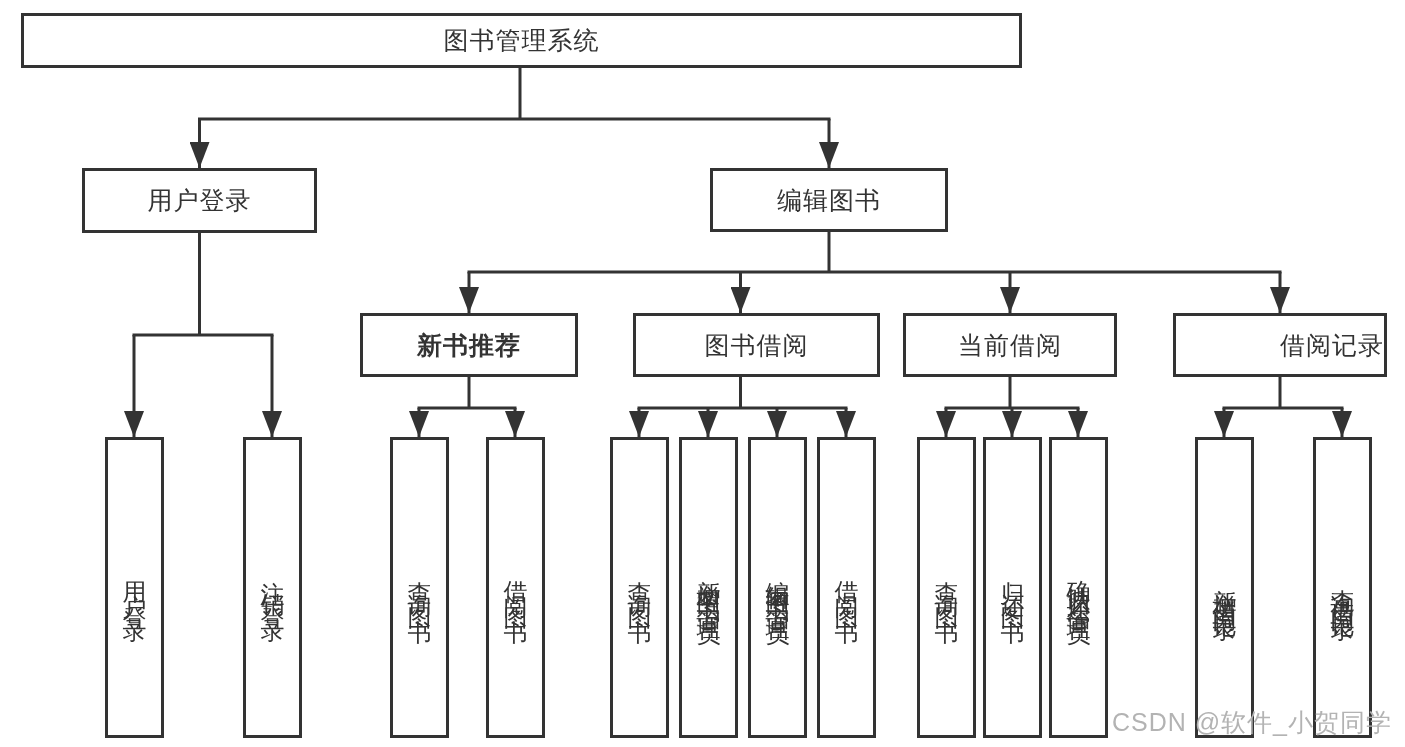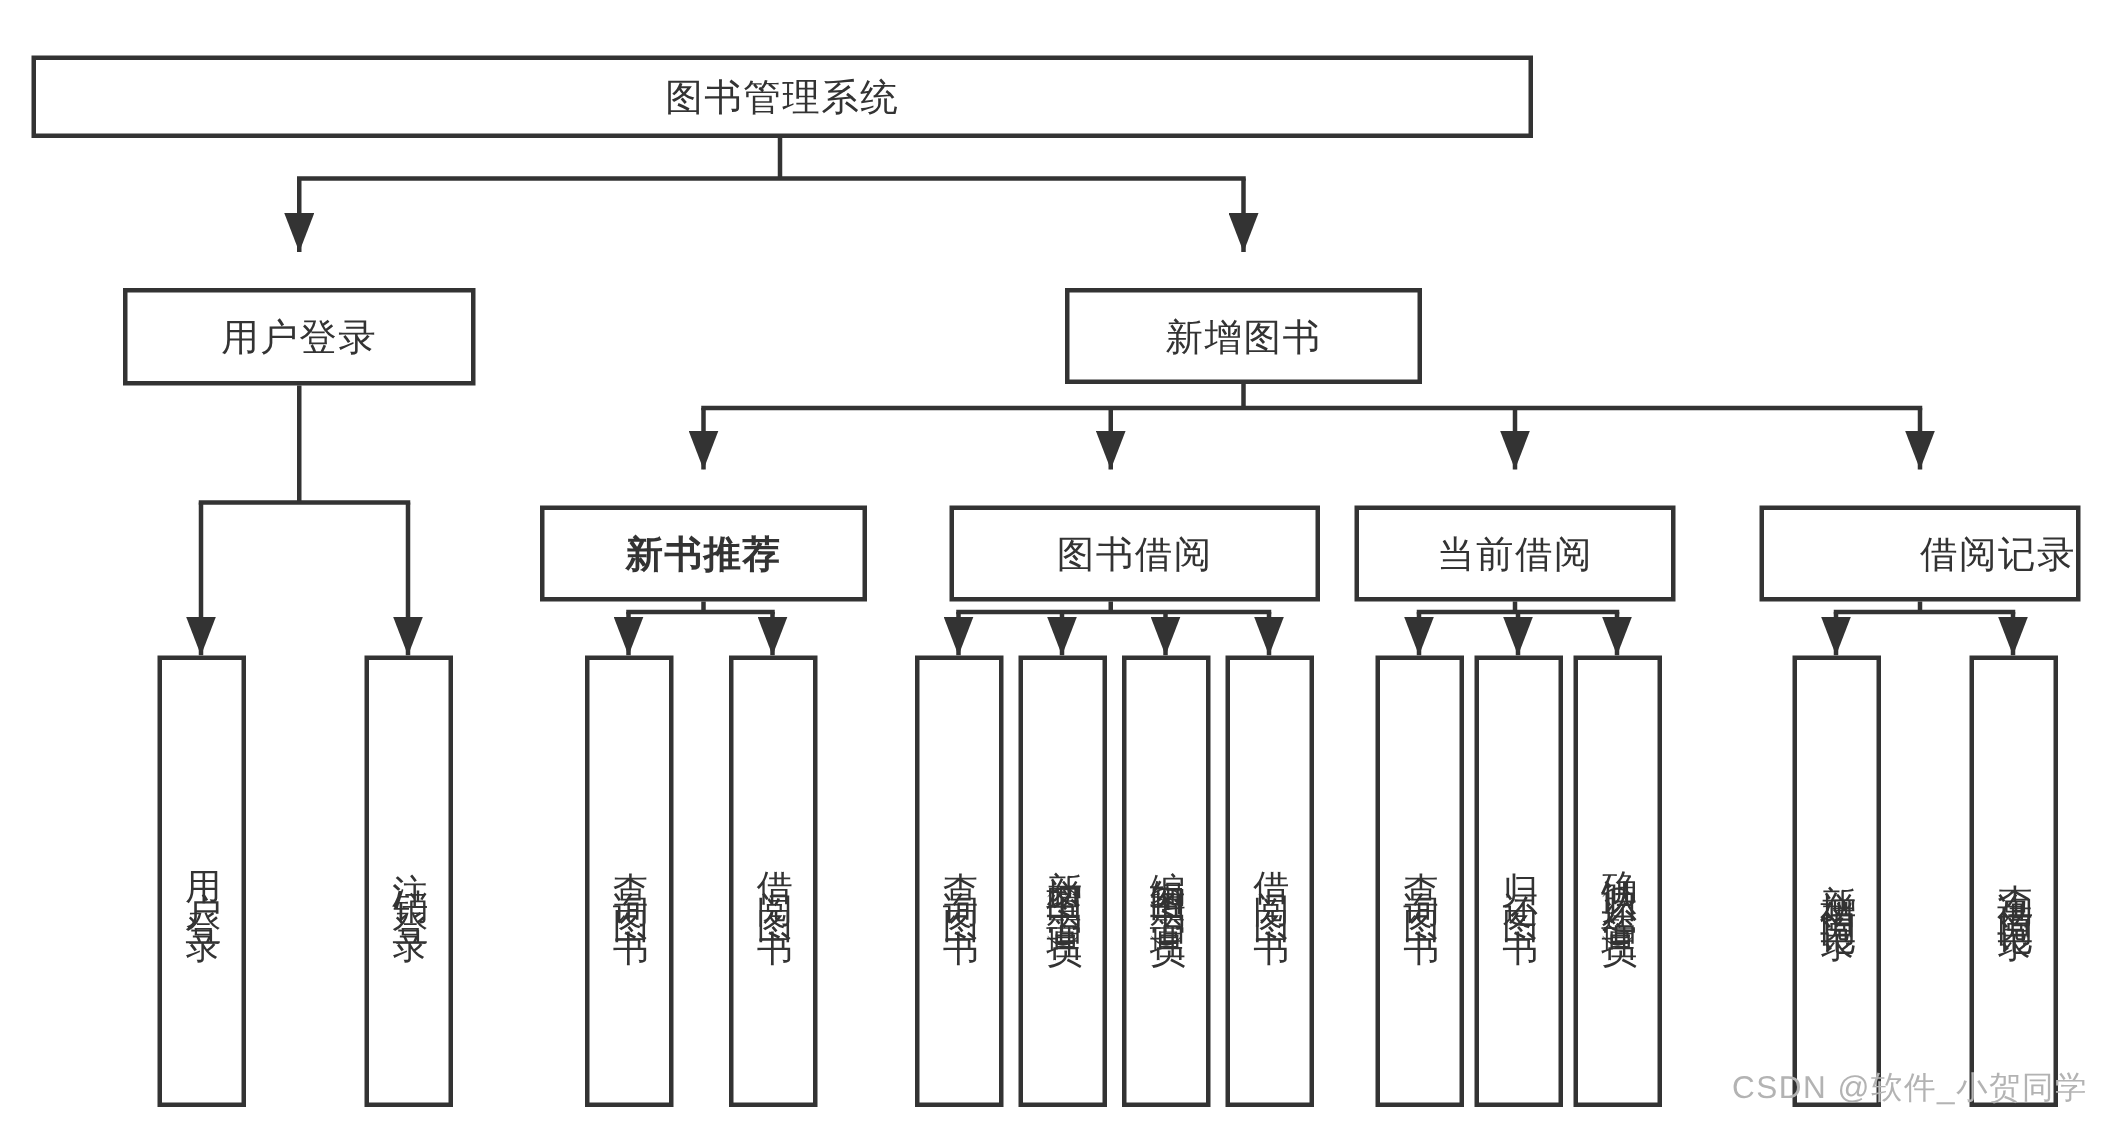--- a/index.html
+++ b/index.html
@@ -24,21 +24,20 @@
     box-sizing: border-box;
     border: 3px solid #333333;
     background: #ffffff;
     display: flex;
     align-items: center;
     justify-content: center;
     color: #333333;
     font-size: 25px;
     letter-spacing: 1px;
     z-index: 2;
-    margin-top: 24px;
   }
   .leaf {
     position: absolute;
     box-sizing: border-box;
     border: 3px solid #333333;
     background: #ffffff;
     width: 59px;
     height: 301px;
     top: 437px;
     display: flex;
@@ -52,21 +51,21 @@
     writing-mode: vertical-rl;
     text-orientation: mixed;
     line-height: 1;
   }
   .leaf .vtext.wide  { letter-spacing: 13px; }
   .leaf .vtext.tight { letter-spacing: 6px; }
   .watermark {
     position: absolute;
     right: 13px;
     bottom: 8px;
-    font-size: 21px;
+    font-size: 25px;
     color: #b3b3b3;
     letter-spacing: 1px;
     z-index: 3;
     white-space: nowrap;
   }
 </style>
 </head>
 <body>
 
 <div class="canvas">
@@ -122,21 +121,21 @@
   </svg>
 
   <div class="node" style="left:21px; top:13px; width:1001px; height:55px;">
     <span>图书管理系统</span>
   </div>
 
   <div class="node" style="left:82px; top:168px; width:235px; height:65px;">
     <span>用户登录</span>
   </div>
   <div class="node" style="left:710px; top:168px; width:238px; height:64px;">
-    <span>新增图书</span>
+    <span>编辑图书</span>
   </div>
 
   <div class="node" style="left:360px; top:313px; width:218px; height:64px;font-weight:bold;">
     <span>新书推荐</span>
   </div>
   <div class="node" style="left:633px; top:313px; width:247px; height:64px;align-items:center;">
     <span>图书借阅</span>
   </div>
   <div class="node" style="left:903px; top:313px; width:214px; height:64px;">
     <span>当前借阅</span>

